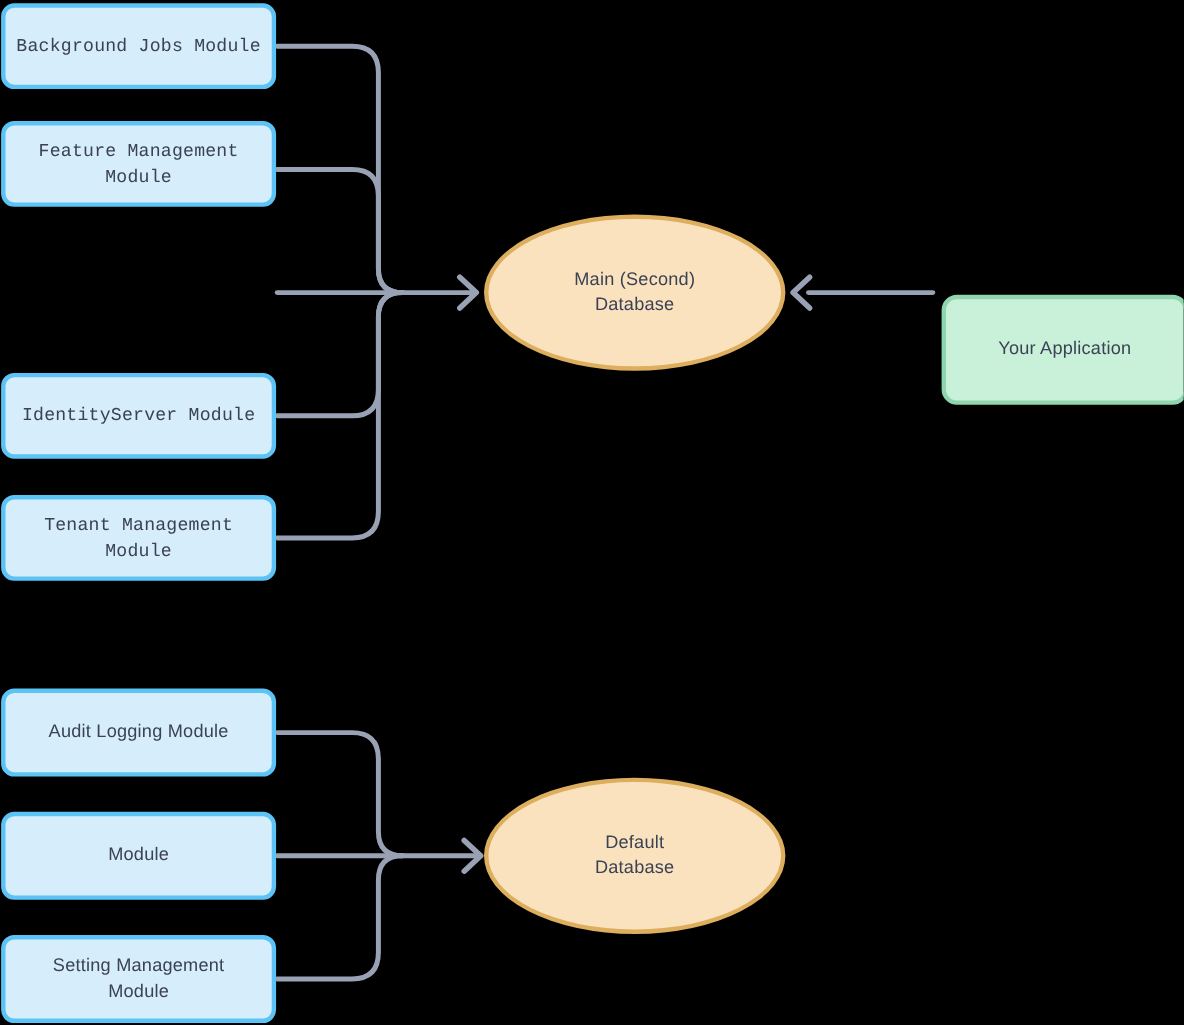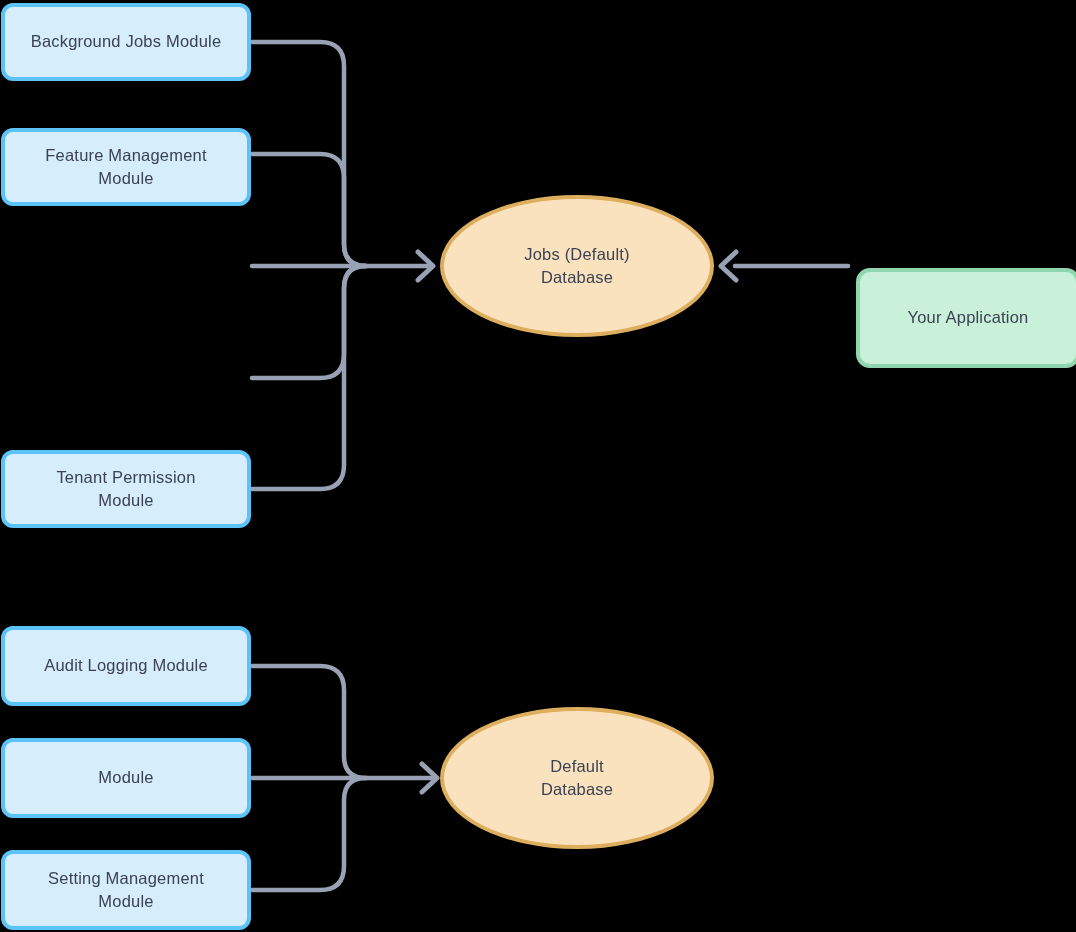--- a/index.html
+++ b/index.html
@@ -41,21 +41,21 @@
     letter-spacing: 0.2px;
   }
   .node .line { display: block; }
   .module {
     left: 1px;
     width: 250px;
     background: var(--module-fill, #D6EDFC);
     border: 4px solid var(--module-border, #5BC3F5);
     border-radius: 12px;
   }
-  .module.top { height: 78px; }
+  .module.top { height: 78px; font-family: Liberation Mono, monospace; }
   .module.bottom { height: 80px; }
   .db {
     left: 440px;
     width: 274px; height: 142px;
     background: var(--db-fill, #FBE2BF);
     border: 4px solid var(--db-border, #DCAE5E);
     border-radius: 50%;
   }
   .app {
     left: 856px; top: 224px;
@@ -85,31 +85,34 @@
 
     <path class="conn" d="M252 666 H320 Q344 666 344 690 V756 Q344 778 366 778"></path>
     <path class="conn" d="M252 778 H432"></path>
     <path class="conn" d="M252 890 H320 Q344 890 344 866 V800 Q344 778 366 778"></path>
     <path class="conn head" d="M422 764 L437 778 L422 792"></path>
   </svg>
 
   <div class="node module top" style="top:3px">
     <span class="line">Background Jobs Module</span>
   </div>
-  <div class="node module top" style="top:128px">
+  <div class="node module top" style="top:110px">
     <span class="line">Feature Management</span>
     <span class="line">Module</span>
   </div>
+  <div class="node module top" style="top:339px">
+    <span class="line">IdentityServer Module</span>
+  </div>
   <div class="node module top" style="top:450px">
-    <span class="line">Tenant Permission</span>
+    <span class="line">Tenant Management</span>
     <span class="line">Module</span>
   </div>
 
   <div class="node db" style="top:195px">
-    <span class="line">Jobs (Default)</span>
+    <span class="line">Main (Second)</span>
     <span class="line">Database</span>
   </div>
 
   <div class="node app">
     <span class="line">Your Application</span>
   </div>
 
   <div class="node module bottom" style="top:626px">
     <span class="line">Audit Logging Module</span>
   </div>

